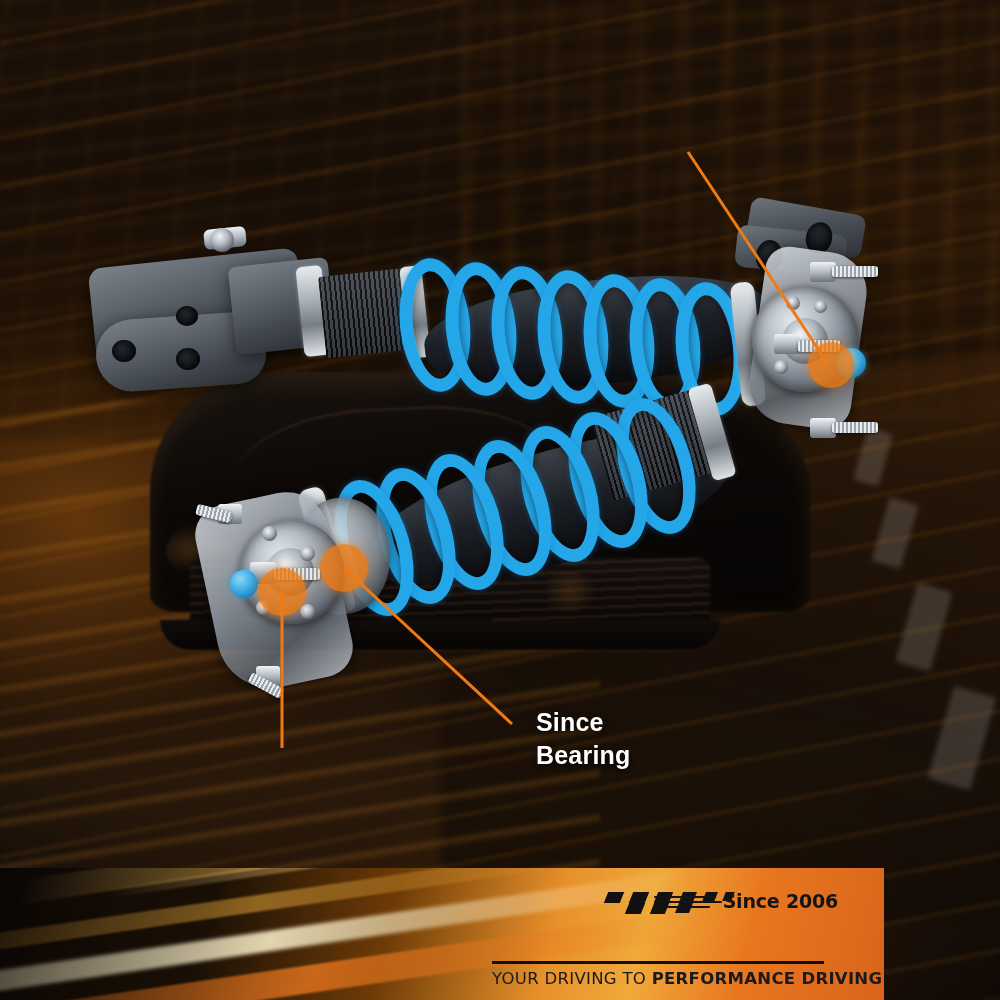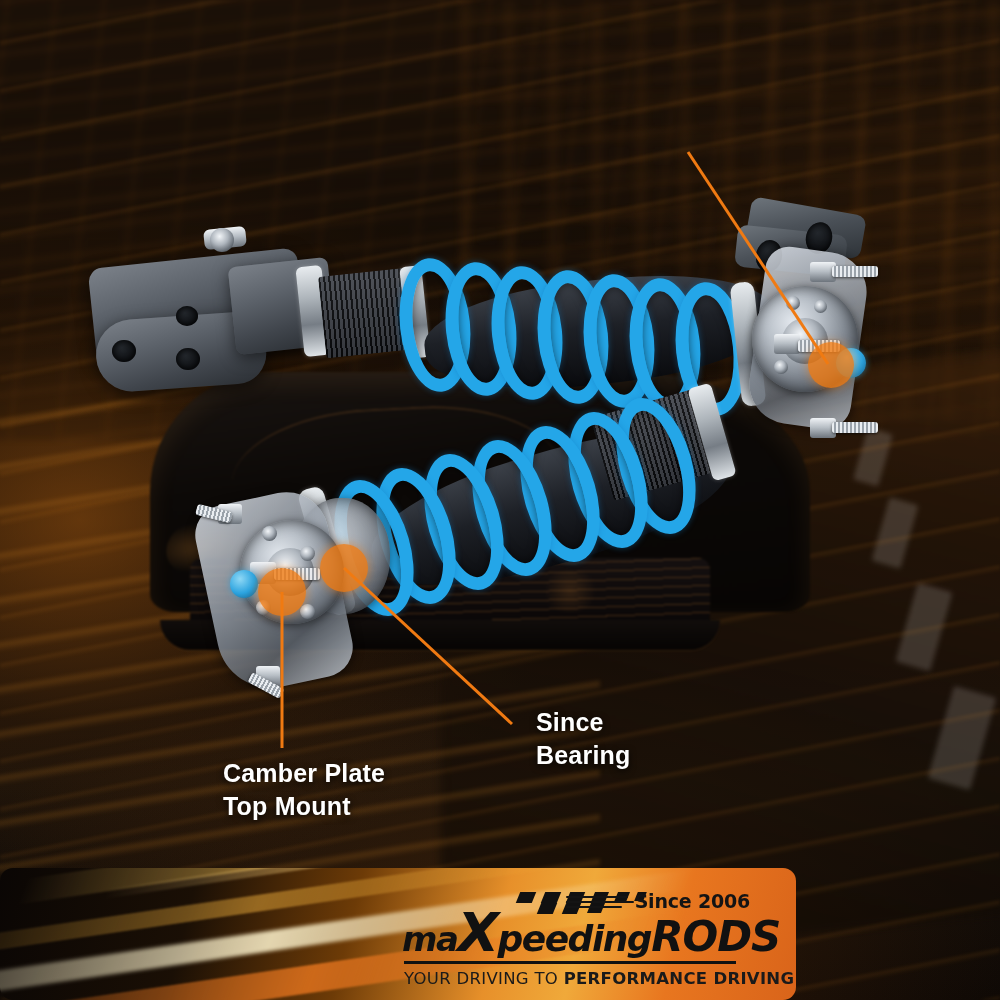--- a/index.html
+++ b/index.html
@@ -207,24 +207,23 @@
   }
   .leader{ position:absolute; overflow:visible; pointer-events:none; }
   .dot{
     position:absolute; border-radius:50%;
     background:rgba(240,122,18,.80);
     box-shadow:0 0 10px rgba(240,122,18,.55);
   }
 
   
   .banner{
-    position:absolute; left:0; bottom:0; width:796px; height:132px;
+    position:absolute; left:0; bottom:0; width:884px; height:132px;
     overflow:hidden;
     background:linear-gradient(104deg,#0a0604 0%, #1a0f05 24%, #6d3b07 44%, #e7902a 62%, #f0a93a 72%, #e8761f 84%, #d9641a 100%);
-    border-radius:13px;
   }
   .banner-streak{ position:absolute; transform:skewX(-28deg); filter:blur(1px); }
   .logo-wrap{
     position:absolute; right:44px; bottom:16px;
     width:350px; height:96px;
   }
   .logo-text{
     position:absolute; bottom:24px; left:0;
     font-family:"DejaVu Sans", sans-serif;
     font-weight:700; font-style:italic;
@@ -385,22 +384,20 @@
   </svg>
 
   <div class="dot" style="left:808px; top:342px; width:46px; height:46px;"></div>
   <div class="dot" style="left:258px; top:568px; width:48px; height:48px;"></div>
   <div class="dot" style="left:320px; top:544px; width:48px; height:48px;"></div>
 
 
   <div class="callout-text" style="left:536px; top:706px;">Since
 Bearing</div>
 
-  <div class="callout-text" style="left:223px; top:757px;">Camber Plate
-Top Mount</div>
 
   <div class="banner">
     <div class="banner-streak" style="left:40px; top:-30px; width:520px; height:26px; background:linear-gradient(90deg,rgba(232,150,40,0),rgba(250,200,90,.55),rgba(232,150,40,0)); transform:skewX(-28deg) rotate(-9deg);"></div>
     <div class="banner-streak" style="left:-60px; top:26px; width:640px; height:18px; background:linear-gradient(90deg,rgba(180,100,20,0),rgba(240,175,60,.5),rgba(180,100,20,0)); transform:skewX(-28deg) rotate(-9deg);"></div>
     <div class="banner-streak" style="left:-120px; top:62px; width:780px; height:22px; background:linear-gradient(90deg,rgba(255,235,170,0),rgba(255,244,205,.85),rgba(255,235,170,0)); transform:skewX(-28deg) rotate(-9deg); filter:blur(2px);"></div>
     <div class="banner-streak" style="left:-40px; top:96px; width:700px; height:30px; background:linear-gradient(90deg,rgba(225,110,30,0),rgba(232,118,31,.8),rgba(225,110,30,0)); transform:skewX(-28deg) rotate(-9deg);"></div>
     <div class="banner-streak" style="left:120px; top:-12px; width:420px; height:10px; background:linear-gradient(90deg,rgba(255,200,110,0),rgba(255,214,130,.45),rgba(255,200,110,0)); transform:skewX(-28deg) rotate(-9deg);"></div>
 
     <div class="logo-wrap">
 
@@ -417,23 +414,20 @@
       </div>
 
       <div class="since-lines">
         <i style="width:62px;"></i>
         <i style="width:68px;"></i>
         <i style="width:56px;"></i>
       </div>
 
       <div class="since">Since 2006</div>
 
-      <div class="logo-text">
-        <span class="lo-ma">ma</span><span class="lo-x">X</span><span class="lo-peeding">peeding</span><span class="lo-rods">RODS</span>
-      </div>
       <div class="logo-underline"></div>
 
       <div class="tagline">
         <span>YOUR DRIVING TO </span><b>PERFORMANCE DRIVING</b>
       </div>
     </div>
   </div>
 
 </div>
 

